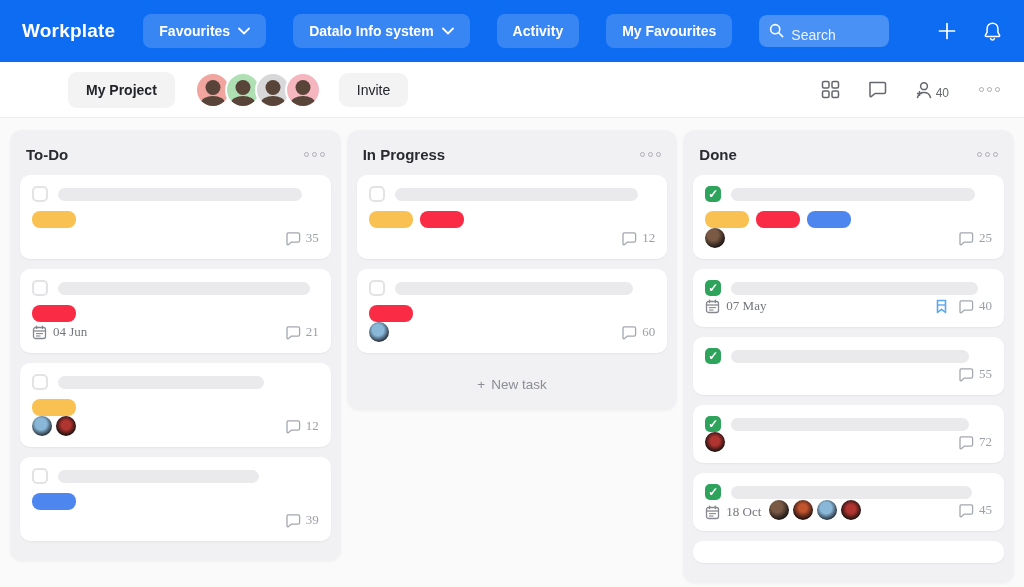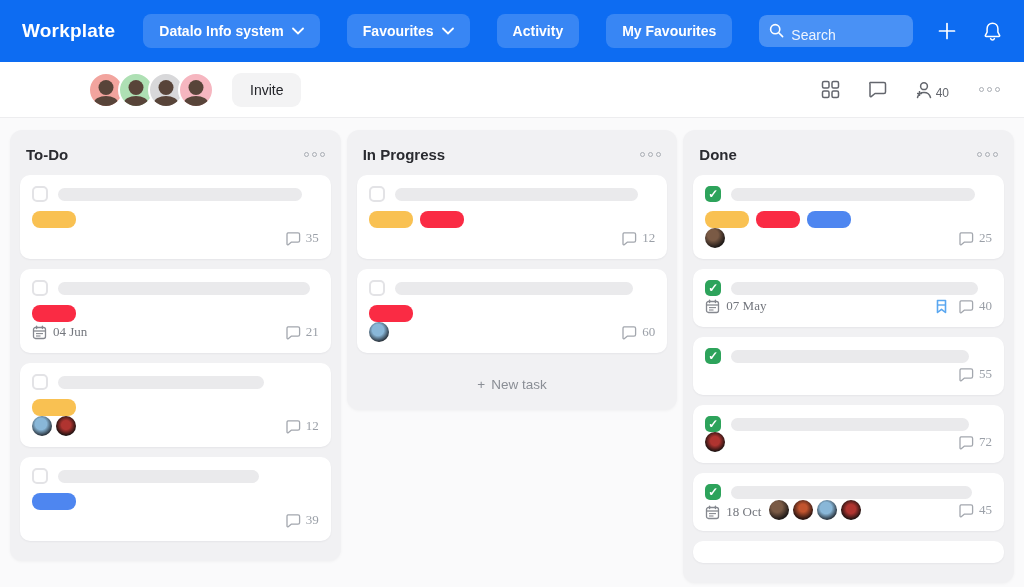--- a/index.html
+++ b/index.html
@@ -8,21 +8,21 @@
 
   
   .topbar { height:62px; background:#0d6cf2; display:flex; align-items:center; padding:0 22px; }
   .brand { color:#fff; font-size:19px; font-weight:700; letter-spacing:.2px; margin-right:28px; }
   .nav-btn { display:flex; align-items:center; gap:8px; height:34px; padding:0 16px;
              background:rgba(255,255,255,.18); border:none; border-radius:8px;
              color:#fff; font-size:14px; font-weight:600; font-family:inherit; cursor:pointer;
              margin-right:27px; white-space:nowrap; }
   .chev { width:12px; height:8px; }
   .searchbox { position:relative; margin-right:0; }
-  .searchbox input { width:154px; height:32px; border:none; border-radius:8px;
+  .searchbox input { width:130px; height:32px; border:none; border-radius:8px;
              background:rgba(255,255,255,.25); color:#fff; font-size:14px; font-family:inherit;
              padding:7px 10px 0 32px; outline:none; }
   .searchbox input::placeholder { color:rgba(255,255,255,.9); }
   .searchbox .mag { position:absolute; left:10px; top:8px; }
   .topbar-right { margin-left:auto; display:flex; align-items:center; gap:26px; }
   .icon-btn { background:none; border:none; cursor:pointer; display:flex; align-items:center; }
 
   
   .toolbar { height:56px; background:#fff; border-bottom:1px solid #ededef;
              display:flex; align-items:center; padding:0 24px 0 68px; }
@@ -79,28 +79,28 @@
           background:none; border:none; padding:14px 0 8px 0; color:#8a8e95; font-size:13.5px;
           font-family:inherit; cursor:pointer; }
 </style>
 </head>
 <body>
 
 <header class="topbar">
   <span class="brand">Workplate</span>
 
   <button class="nav-btn">
-    <span>Datalo Info system</span>
+    <span>Favourites</span>
     <svg class="chev" viewBox="0 0 12 8">
         <polyline points="1,1.5 6,6.5 11,1.5" fill="none" stroke="#fff" stroke-width="1.8" stroke-linecap="round"></polyline>
       </svg>
   </button>
 
   <button class="nav-btn">
-    <span>Favourites</span>
+    <span>Datalo Info system</span>
     <svg class="chev" viewBox="0 0 12 8">
         <polyline points="1,1.5 6,6.5 11,1.5" fill="none" stroke="#fff" stroke-width="1.8" stroke-linecap="round"></polyline>
       </svg>
   </button>
 
   <button class="nav-btn">
     <span>Activity</span>
   </button>
 
   <button class="nav-btn">
@@ -126,20 +126,23 @@
       <svg width="19" height="21" viewBox="0 0 19 21">
           <path d="M9.5 2.2c-3.2 0-5.4 2.4-5.4 5.5v3.4l-1.7 3.2c-.3.6.1 1.3.8 1.3h12.6c.7 0 1.1-.7.8-1.3l-1.7-3.2V7.7c0-3.1-2.2-5.5-5.4-5.5z" fill="none" stroke="#fff" stroke-width="1.5" stroke-linejoin="round"></path>
           <path d="M7.6 17.6c.3.9 1 1.5 1.9 1.5s1.6-.6 1.9-1.5" fill="none" stroke="#fff" stroke-width="1.5" stroke-linecap="round"></path>
         </svg>
     </button>
 
   </div>
 </header>
 
 <div class="toolbar">
+  <button class="gray-btn">
+    <span>My Project</span>
+  </button>
 
   <div class="members">
       <span class="m-avatar" style="background: rgb(242, 164, 158);"></span>
       <span class="m-avatar" style="background: rgb(174, 224, 180);"></span>
       <span class="m-avatar" style="background: rgb(216, 216, 218);"></span>
       <span class="m-avatar" style="background: rgb(246, 182, 192);"></span>
     </div>
 
   <div class="invite-wrap">
     <button class="gray-btn light">

